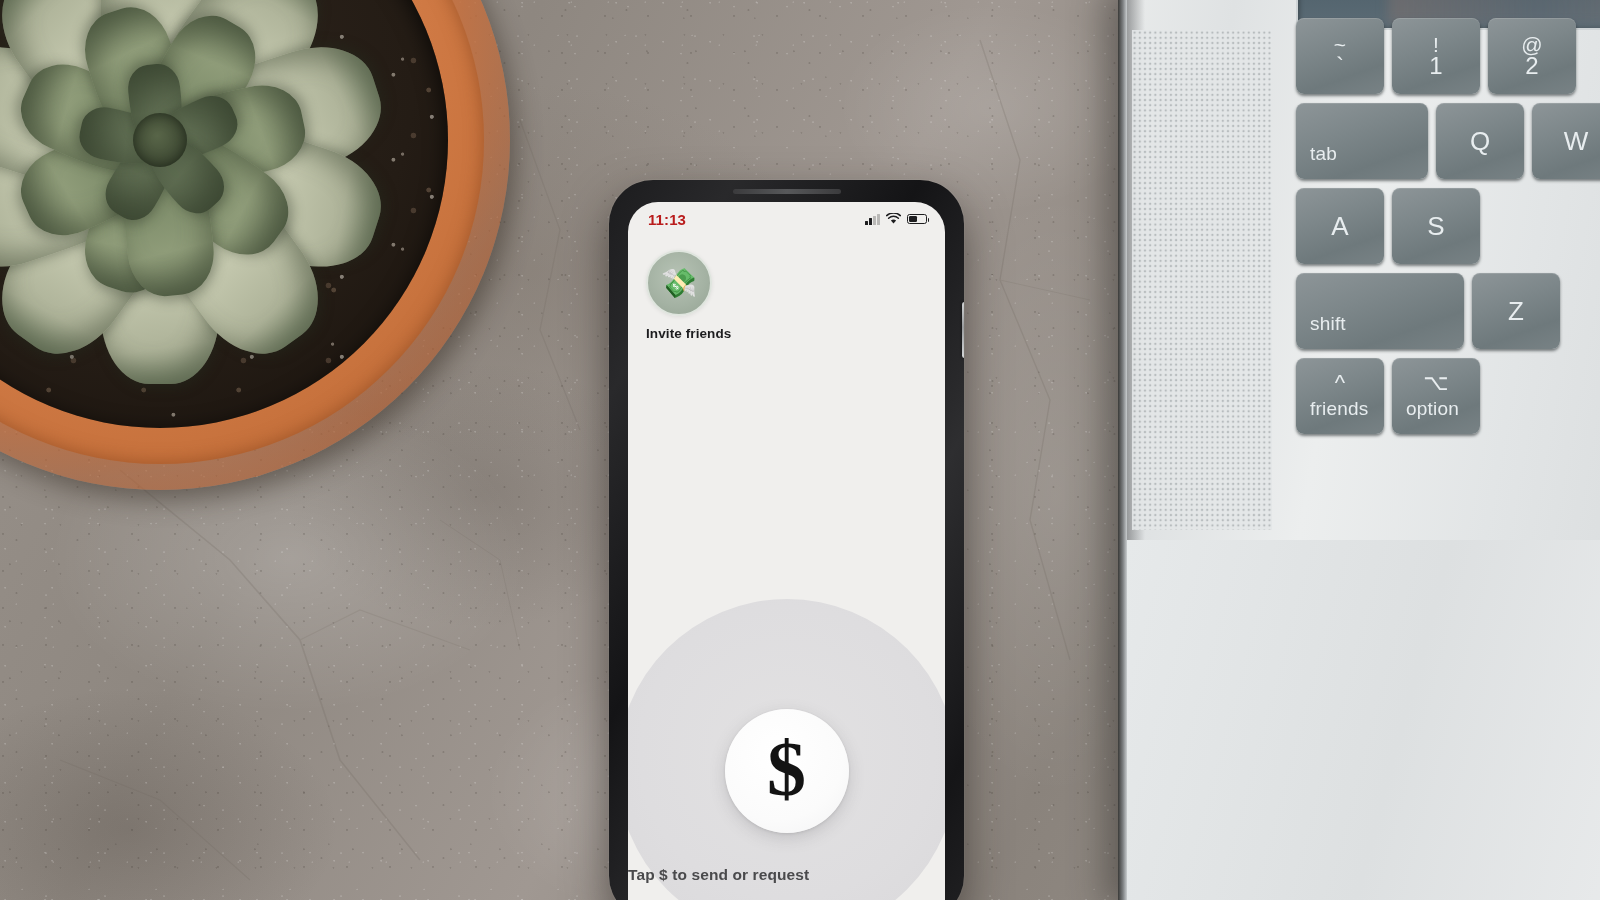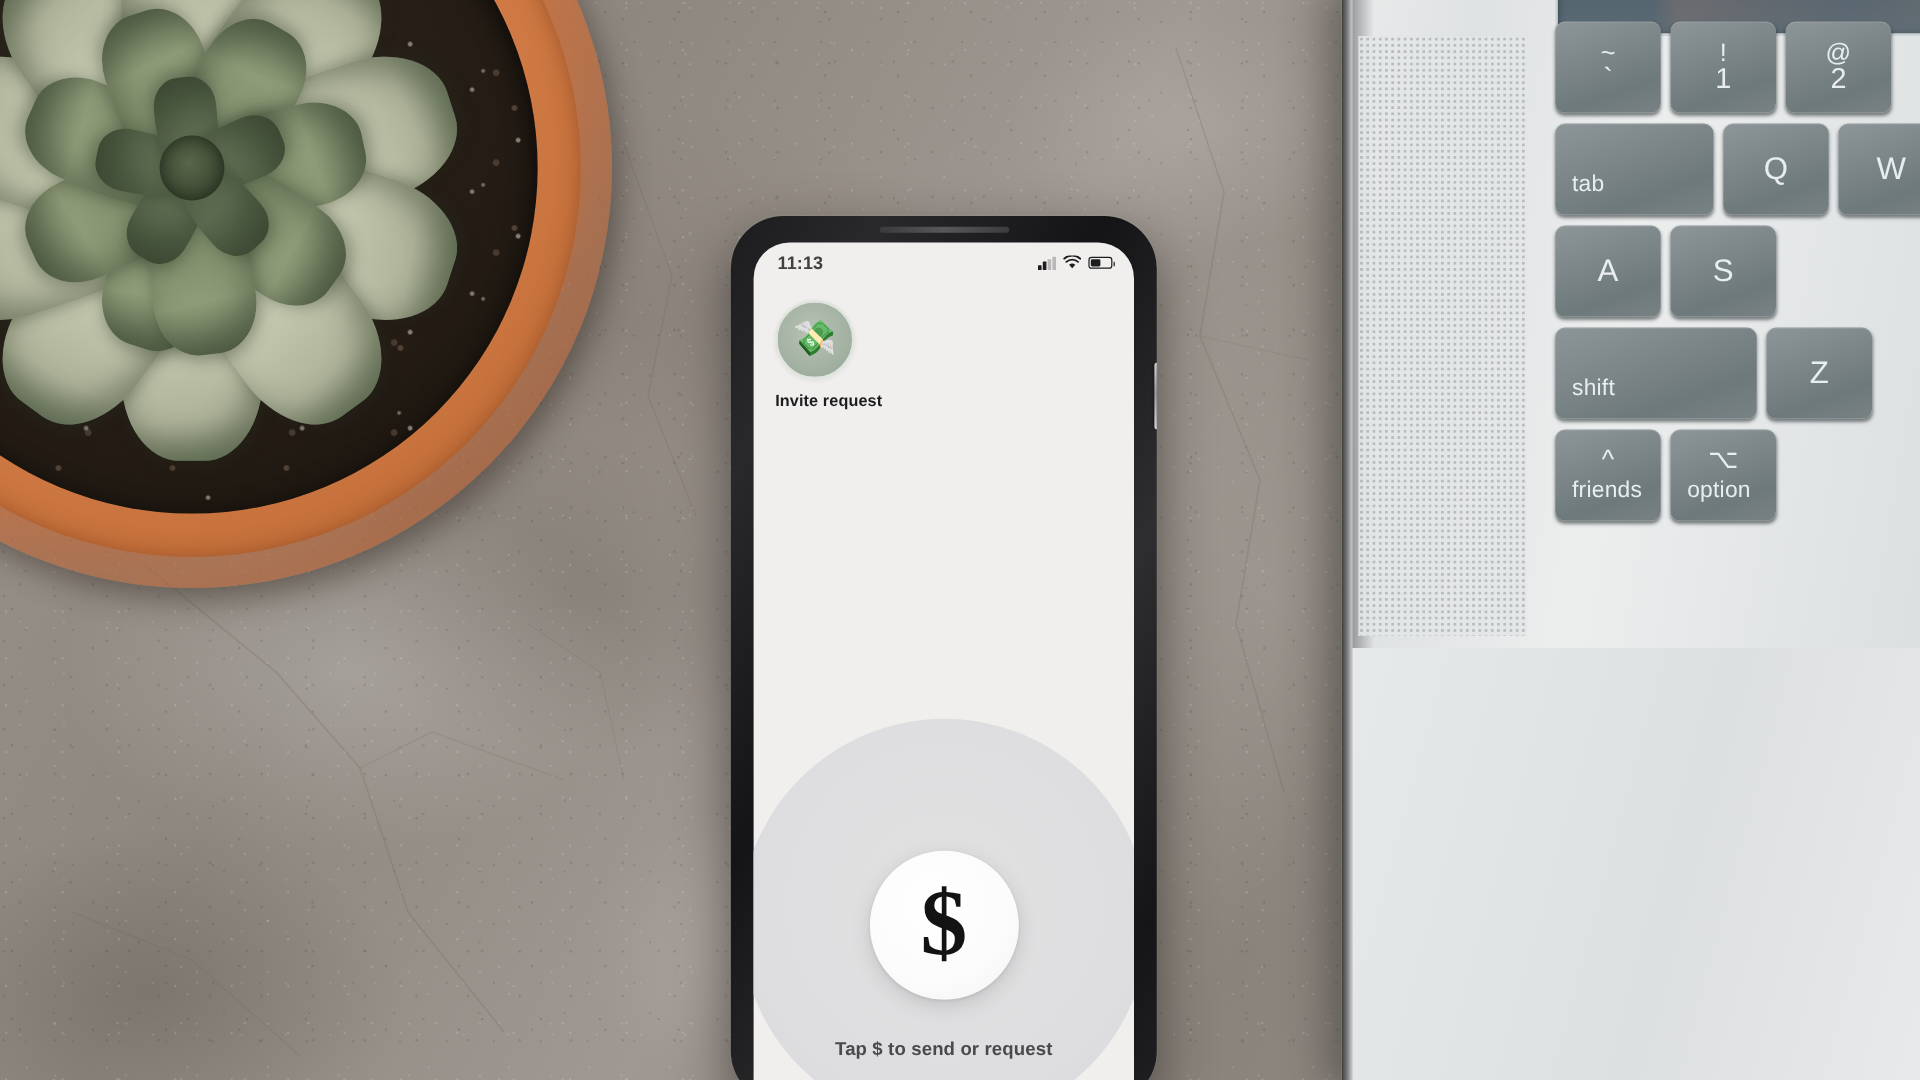--- a/index.html
+++ b/index.html
@@ -181,21 +181,21 @@
     background:#f0efed;
     border-radius:30px 30px 0 0;
     overflow:hidden;
   }
 
   
   #statusbar {
     height:34px; display:flex; align-items:center; justify-content:space-between;
     padding:0 18px 0 20px;
   }
-  #clock { font-size:15px; font-weight:600; color:#404040; letter-spacing:.1px; }
+  #clock { font-size:15px; font-weight:600; color:#b91c1c; letter-spacing:.1px; }
   #status-icons { display:flex; align-items:center; gap:6px; }
   .sig { display:flex; align-items:flex-end; gap:1.5px; height:11px; }
   .sig i { width:2.6px; background:#1d1d1f; border-radius:.5px; display:block; }
   .sig i:nth-child(1){height:4px;} .sig i:nth-child(2){height:6.5px;}
   .sig i:nth-child(3){height:9px;background:#b9b8b6;} .sig i:nth-child(4){height:11px;background:#b9b8b6;}
   .batt { width:20px; height:10.5px; border:1.4px solid #1d1d1f; border-radius:2.6px; position:relative; }
   .batt:after { content:""; position:absolute; right:-3.4px; top:3px; width:1.8px; height:4.5px;
                 background:#1d1d1f; border-radius:0 1px 1px 0; }
   .batt span { position:absolute; left:1.2px; top:1.2px; bottom:1.2px; width:8px; background:#1d1d1f; border-radius:1.2px; }
 
@@ -232,21 +232,21 @@
     background:radial-gradient(circle at 42% 36%, #ffffff 0%, #fbfbfb 62%, #f2f2f3 100%);
     box-shadow:0 5px 16px rgba(90,90,95,.22), 0 1px 3px rgba(0,0,0,.10);
     display:flex; align-items:center; justify-content:center;
   }
   #dollar-glyph {
     font-family:"Liberation Serif", serif;
     font-size:78px; font-weight:700; color:#131313; line-height:1;
     margin-top:-4px;
   }
   #hint {
-    position:absolute; left:0; right:0; bottom:36px; text-align:center;
+    position:absolute; left:0; right:0; bottom:36px; 
     font-size:15.5px; font-weight:700; color:#4a4a4c; letter-spacing:.1px;
   }
 </style>
 </head>
 <body>
 
 <div id="desk"></div>
 <div id="grain"></div>
 <svg id="cracks" viewBox="0 0 1600 900" preserveAspectRatio="none">
   <path d="M120 470 L230 560 L300 640 L340 760 L420 860" stroke="#6c645c" stroke-width="1.6" fill="none"></path>
@@ -385,21 +385,21 @@
         </svg>
         <span class="batt">
             <span></span>
           </span>
       </div>
     </div>
 
 
     <div id="invite-block">
       <div id="invite-circle">💸</div>
-      <div id="invite-label">Invite request</div>
+      <div id="invite-label">Invite friends</div>
     </div>
 
     <div id="pay-zone">
       <div id="big-circle"></div>
       <div id="dollar-button">
         <span id="dollar-glyph">$</span>
       </div>
       <div id="hint">Tap $ to send or request</div>
     </div>
 

